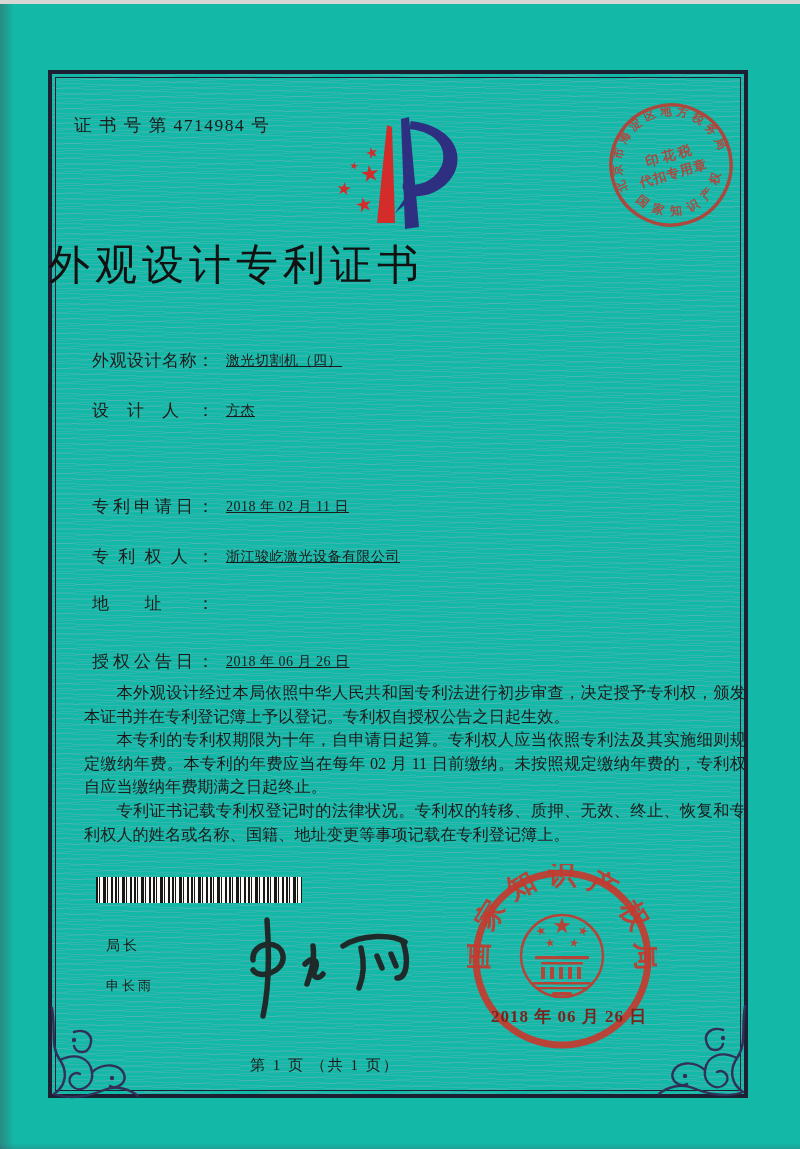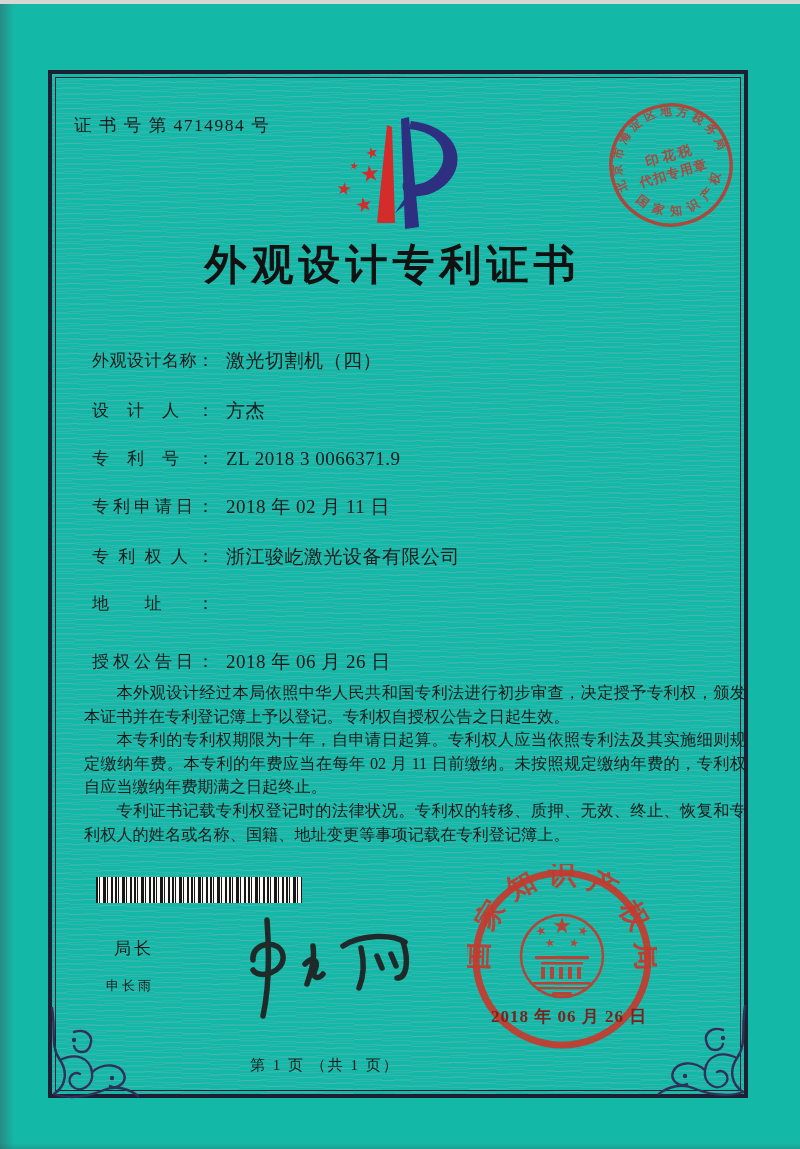--- a/index.html
+++ b/index.html
@@ -20,42 +20,42 @@
   
   .frame{
     position:absolute;left:48px;top:66px;width:700px;height:1028px;
     border:4.5px solid #1d1f33;box-sizing:border-box;
   }
   .frame::after{
     content:'';position:absolute;inset:3px;border:1.5px solid #1d1f33;
   }
   .abs{position:absolute;}
   .cert-no{left:74px;top:109px;font-size:17.5px;letter-spacing:1.5px;}
-  .title{left:48px;top:233px;width:689px;text-align:center;font-size:42px;
-         font-weight:700;letter-spacing:5px;color:#111;}
+  .title{left:48px;top:233px;width:689px;font-size:42px;
+         font-weight:400;letter-spacing:5px;color:#111;}
   .frow{position:absolute;left:92px;width:656px;display:flex;align-items:center;}
   .flabel{flex:0 0 122px;font-size:17px;text-align:justify;text-align-last:justify;}
-  .fvalue{margin-left:12px;font-size:19px;letter-spacing:.5px;max-width:520px;line-height:27px;}
+  .fvalue{margin-left:12px;font-size:14px;letter-spacing:.5px;max-width:520px;line-height:27px;text-decoration:underline;}
   .r1{top:343px}.r2{top:393px}.r3{top:441px}.r4{top:489px}.r5{top:539px}.r6{top:588px}.r7{top:644px}
   .grant-no{position:absolute;left:362px;top:0;display:flex;white-space:nowrap;}
   .grant-no .glabel{font-size:17px;}
   .grant-no .gvalue{margin-left:6px;font-size:17px;letter-spacing:.5px;}
   .body-text{left:84px;top:678px;width:662px;font-size:16.2px;line-height:23.6px;
              text-align:justify;}
   .body-text p{margin:0;text-indent:2em;}
   .barcode{
     left:96px;top:873px;width:206px;height:26px;
     background:repeating-linear-gradient(90deg,
       #161616 0 2px, #fbfaf7 2px 3px,
       #161616 3px 4px, #fbfaf7 4px 7px,
       #161616 7px 10px, #fbfaf7 10px 11px,
       #161616 11px 12px, #fbfaf7 12px 15px,
       #161616 15px 17px, #fbfaf7 17px 19px);
   }
-  .signer-title{left:114px;top:933px;font-size:17px;letter-spacing:3px;font-family:"Liberation Sans",sans-serif;}
+  .signer-title{left:106px;top:933px;font-size:14px;letter-spacing:3px;font-family:"Liberation Sans",sans-serif;}
   .signer-name{left:106px;top:973px;font-size:13px;letter-spacing:3px;font-family:"Liberation Sans",sans-serif;}
   .signature-svg{left:215px;top:908px;}
   .main-seal{left:467px;top:860px;}
   .seal-date{left:491px;top:1001px;font-size:17px;font-weight:700;color:#79231d;
              letter-spacing:1px;}
   .tax-seal{left:596px;top:86px;transform:rotate(-16deg);opacity:.88;}
   .footer{left:250px;top:1052px;width:240px;font-size:15px;letter-spacing:2px;}
   .logo{left:327px;top:95px;}
   .ornament-bl{left:46px;top:1000px;}
   .ornament-br{left:655px;top:998px;transform:scaleX(-1);}
@@ -96,24 +96,20 @@
 
   <div class="title abs">外观设计专利证书</div>
 
   <div class="frow r1">
     <span class="flabel">外观设计名称：</span>
     <span class="fvalue">激光切割机（四）</span>
   </div>
   <div class="frow r2">
     <span class="flabel">设计人：</span>
     <span class="fvalue">方杰</span>
-  </div>
-  <div class="frow r3">
-    <span class="flabel">专利号：</span>
-    <span class="fvalue">ZL 2018 3 0066371.9</span>
   </div>
   <div class="frow r4">
     <span class="flabel">专利申请日：</span>
     <span class="fvalue">2018 年 02 月 11 日</span>
   </div>
   <div class="frow r5">
     <span class="flabel">专利权人：</span>
     <span class="fvalue">浙江骏屹激光设备有限公司</span>
   </div>
   <div class="frow r6">

